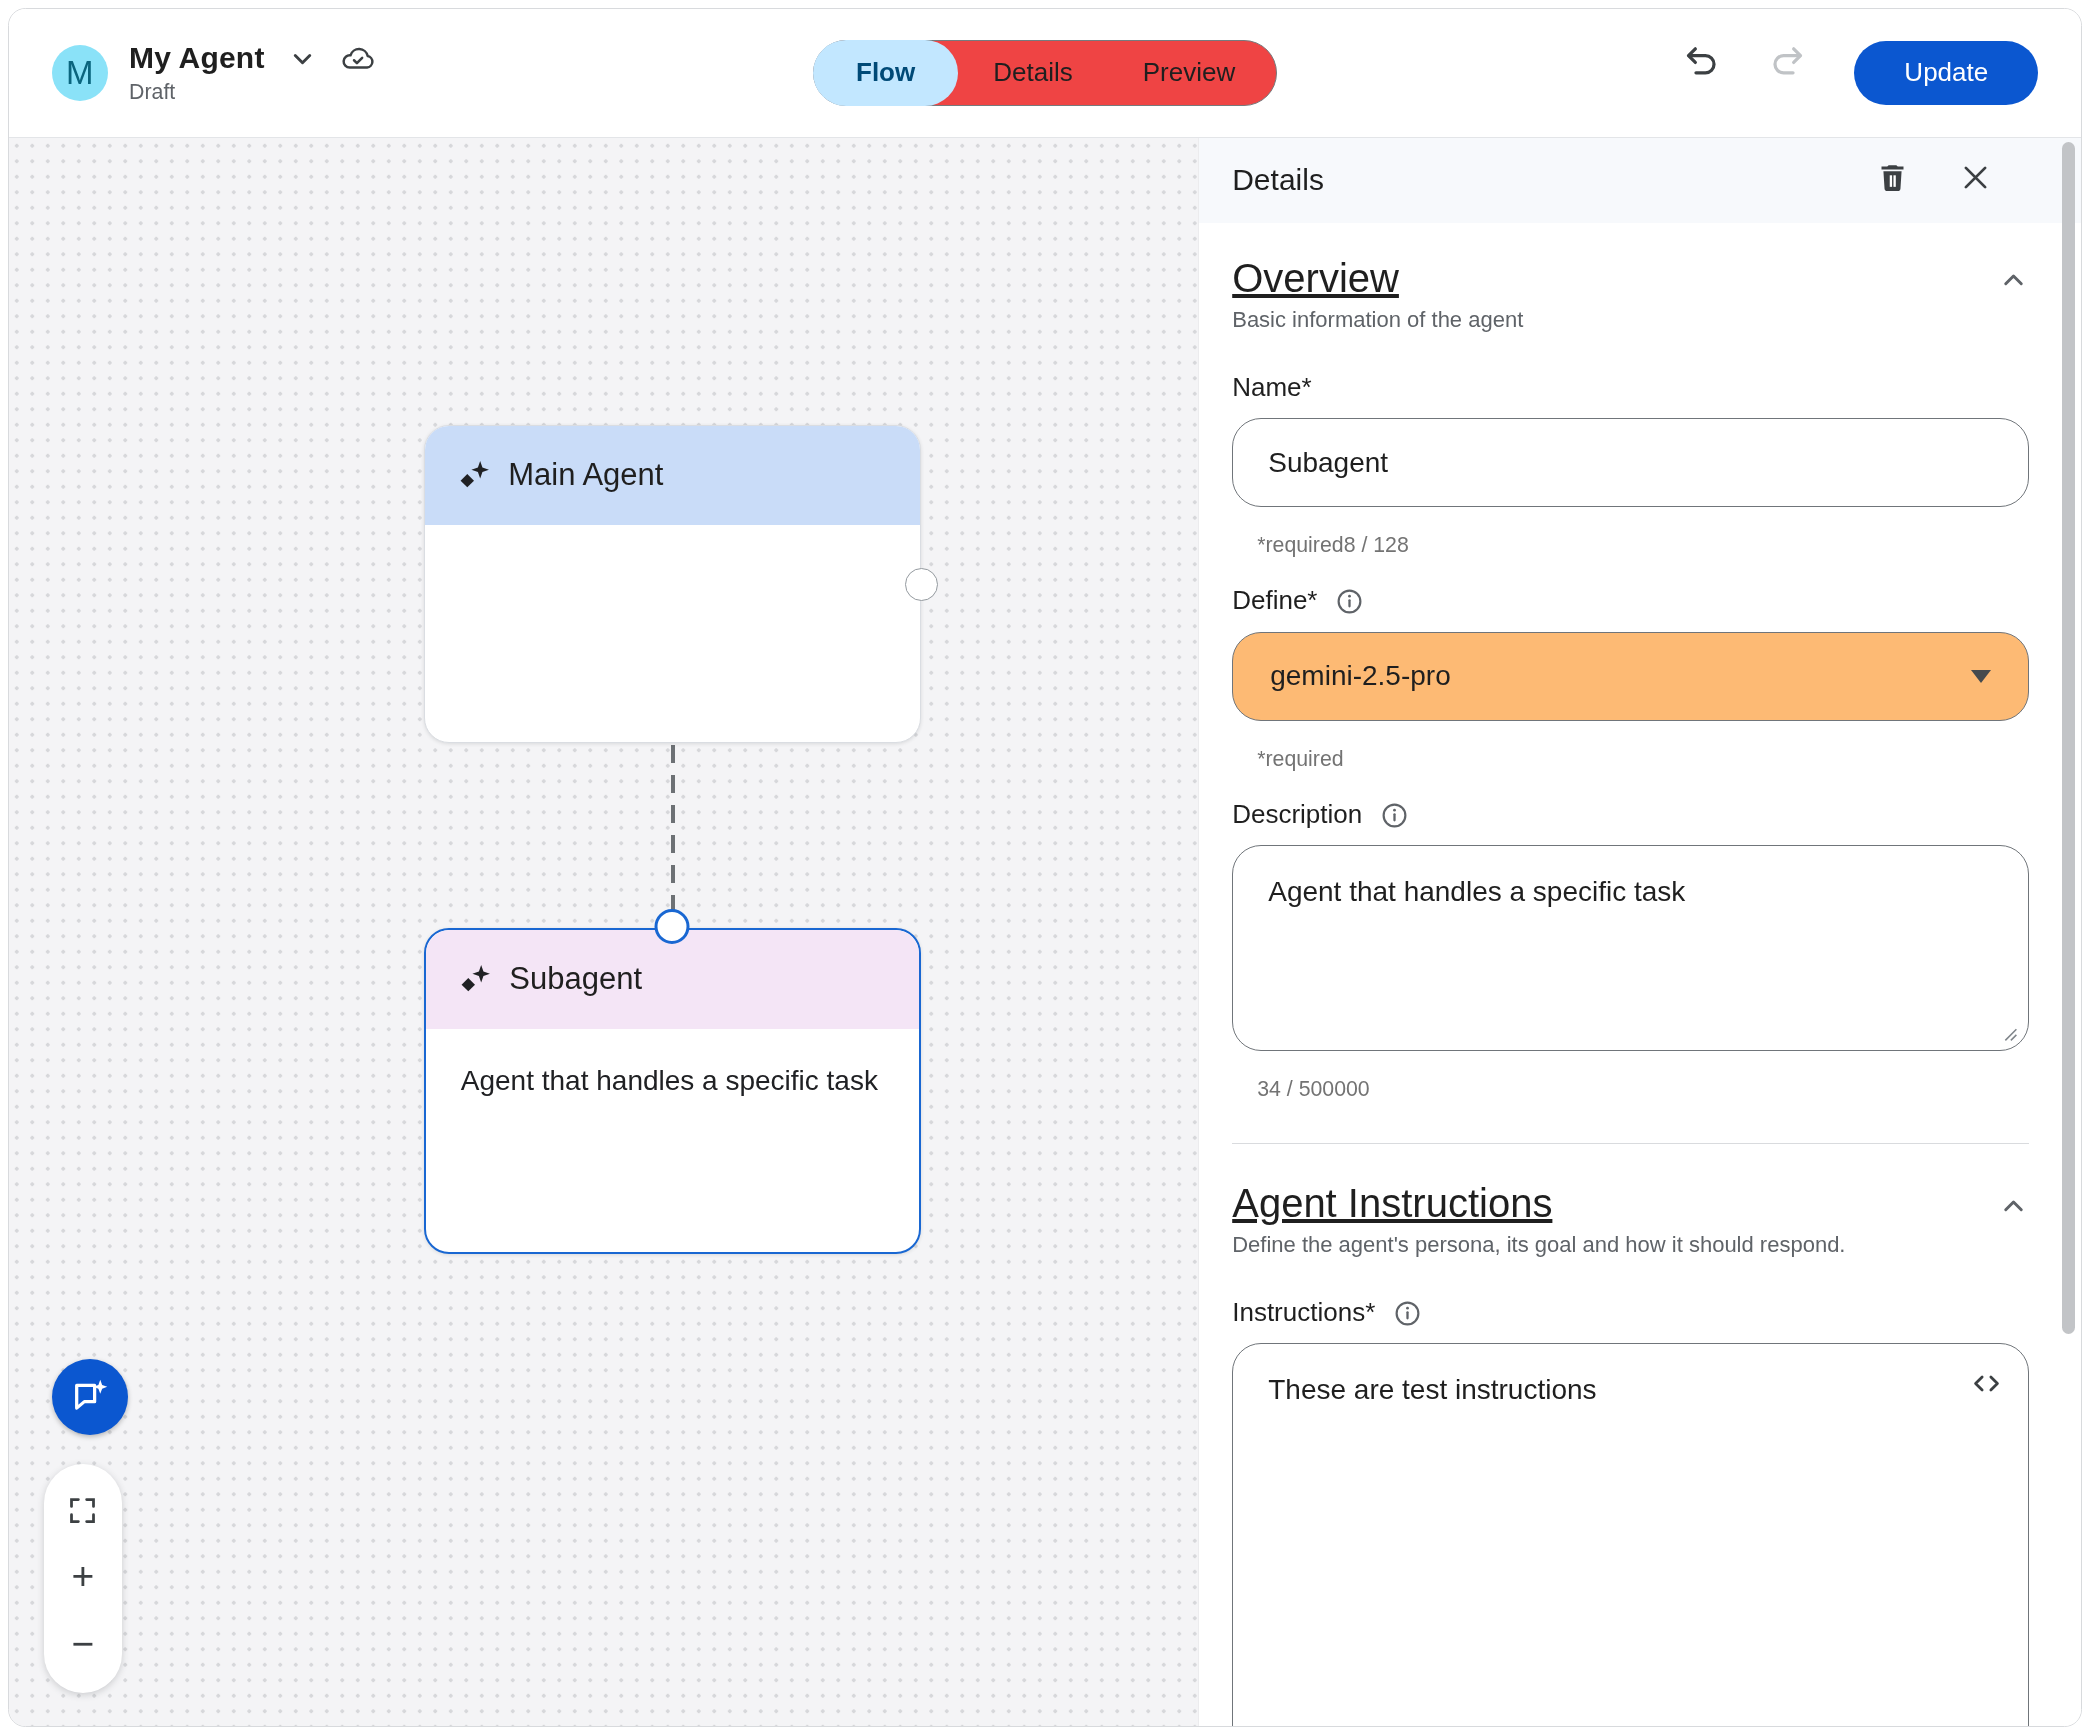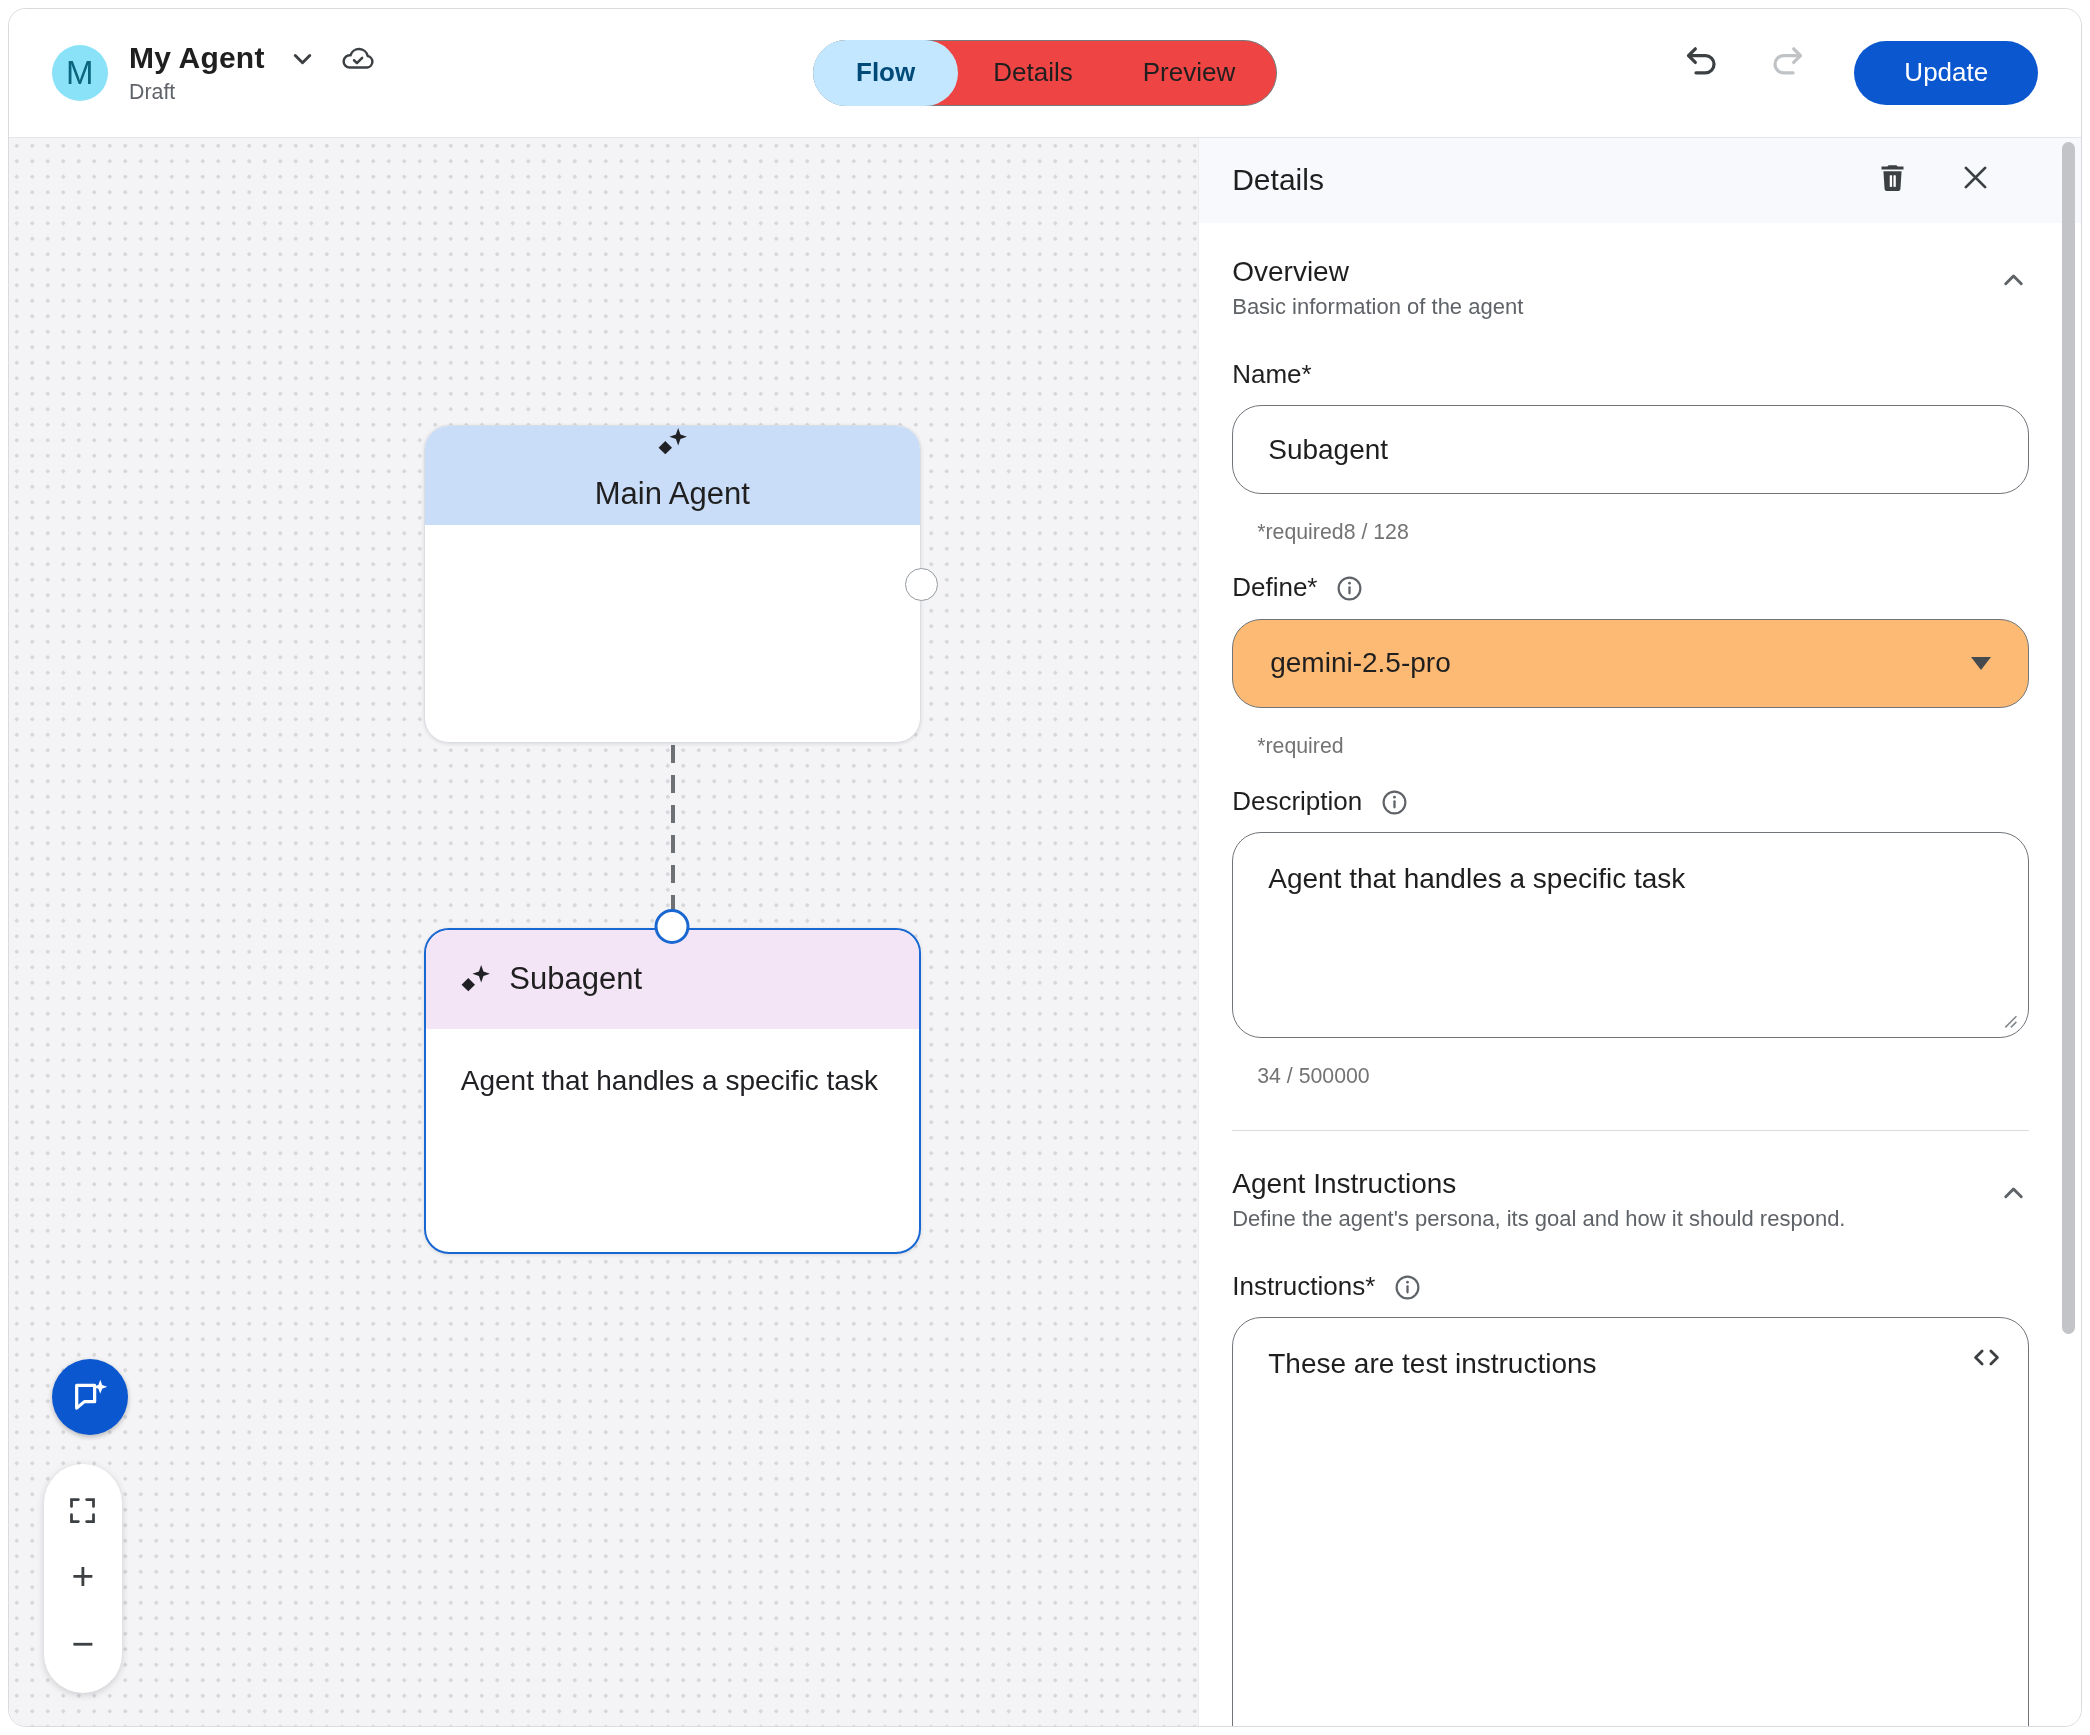--- a/index.html
+++ b/index.html
@@ -29,21 +29,21 @@
     padding:0 50px;font-size:26px;font-weight:500;cursor:pointer;font-family:inherit;}
   
   .main{flex:1;display:flex;min-height:0;}
   .canvas{flex:1;position:relative;background-color:#f4f4f6;
     background-image:radial-gradient(circle,#d6d7da 1.6px,transparent 2px);
     background-size:15.5px 15.5px;overflow:hidden;}
   
   .node{position:absolute;width:497px;background:#fff;border-radius:25px;border:1.5px solid #dadde2;
     box-shadow:0 1px 3.9px rgba(60,64,67,.14);}
   .node-header{height:99px;border-radius:24px 24px 0 0;display:flex;align-items:center;gap:17.5px;padding:0 33px;}
-  .node-header.blue{background:var(--main-node-header,#c9dcf8);flex-direction:column;}
+  .node-header.blue{background:var(--main-node-header,#c9dcf8);}
   .node-header.pink{background:var(--sub-node-header,#f4e5f6);}
   .node-title{font-size:31px;font-weight:500;}
   .node-body{padding:33px 35px;font-size:28px;line-height:1.35;color:#202124;}
   .node.selected{border:2.4px solid var(--selected-border,#1967d2);}
   .handle{position:absolute;background:#fff;border-radius:50%;}
   .handle.right{width:33px;height:33px;border:1.9px solid #949a9f;right:-18.4px;top:142px;}
   .handle.top{width:35px;height:35px;border:3.9px solid var(--selected-border,#1967d2);left:50%;transform:translateX(-50%);top:-21.3px;}
   .connector{position:absolute;left:662px;top:607px;width:3.9px;height:182px;
     background:repeating-linear-gradient(to bottom,#6d7175 0 18.4px,transparent 18.4px 30px);}
   
@@ -55,21 +55,21 @@
     justify-content:space-between;padding:29px 0;}
   .zoom-pill .zbtn{font-size:39px;color:#3c4043;line-height:1;background:none;border:none;cursor:pointer;font-family:inherit;}
   
   .panel{width:883px;flex:0 0 883px;background:#fff;border-left:1px solid #ececee;display:flex;flex-direction:column;position:relative;}
   .panel-header{height:85px;flex:0 0 85px;background:#f7f9fc;display:flex;align-items:center;padding:0 146px 0 33px;}
   .panel-title{font-size:30px;font-weight:500;}
   .panel-header-icons{position:absolute;right:89px;top:23px;display:flex;gap:50px;align-items:center;}
   .panel-body{flex:1;overflow:hidden;padding:33px 52px 0 33px;position:relative;}
   .section-head{display:flex;align-items:flex-start;}
   .section-titles{flex:1;}
-  .section-title{font-size:28px;font-weight:500;}
+  .section-title{font-size:40px;font-weight:500;text-decoration:underline;}
   .section-sub{font-size:22px;color:#5f6368;margin-top:5.8px;}
   .collapse{margin-left:auto;margin-top:9.7px;}
   .field-label-row{display:flex;align-items:flex-end;gap:17.5px;margin-top:39px;}
   .field-label{font-size:26px;font-weight:500;}
   .text-input{width:100%;height:89px;border:1.5px solid #70757a;border-radius:29px;font-size:28px;
     font-family:inherit;color:#1f1f1f;padding:0 35px;margin-top:15.5px;background:#fff;outline:none;}
   .helper-row{display:flex;justify-content:flex-start;font-size:21.3px;color:#737373;margin-top:26px;padding:0 25px;}
   .select{width:100%;height:89px;border:1.5px solid #70757a;border-radius:29px;margin-top:15.5px;display:flex;
     align-items:center;padding:0 37px;font-size:28px;cursor:pointer;background:#fdba74;}
   .select .caret{margin-left:auto;width:0;height:0;border-left:10.7px solid transparent;border-right:10.7px solid transparent;

